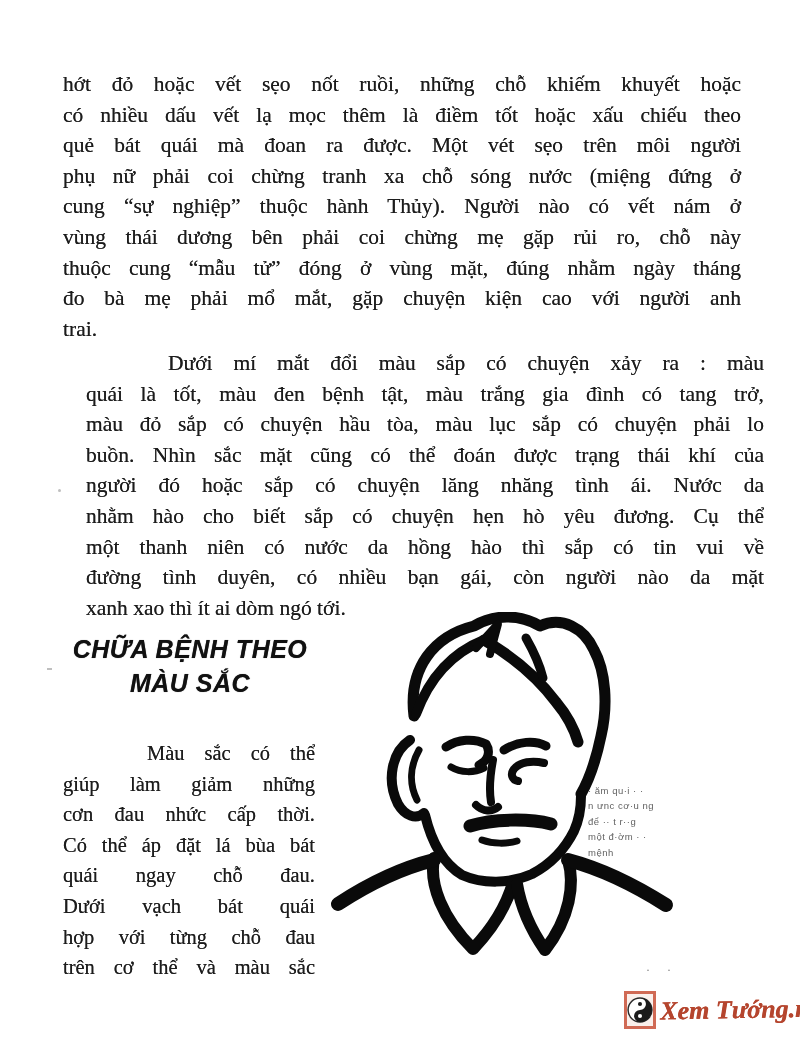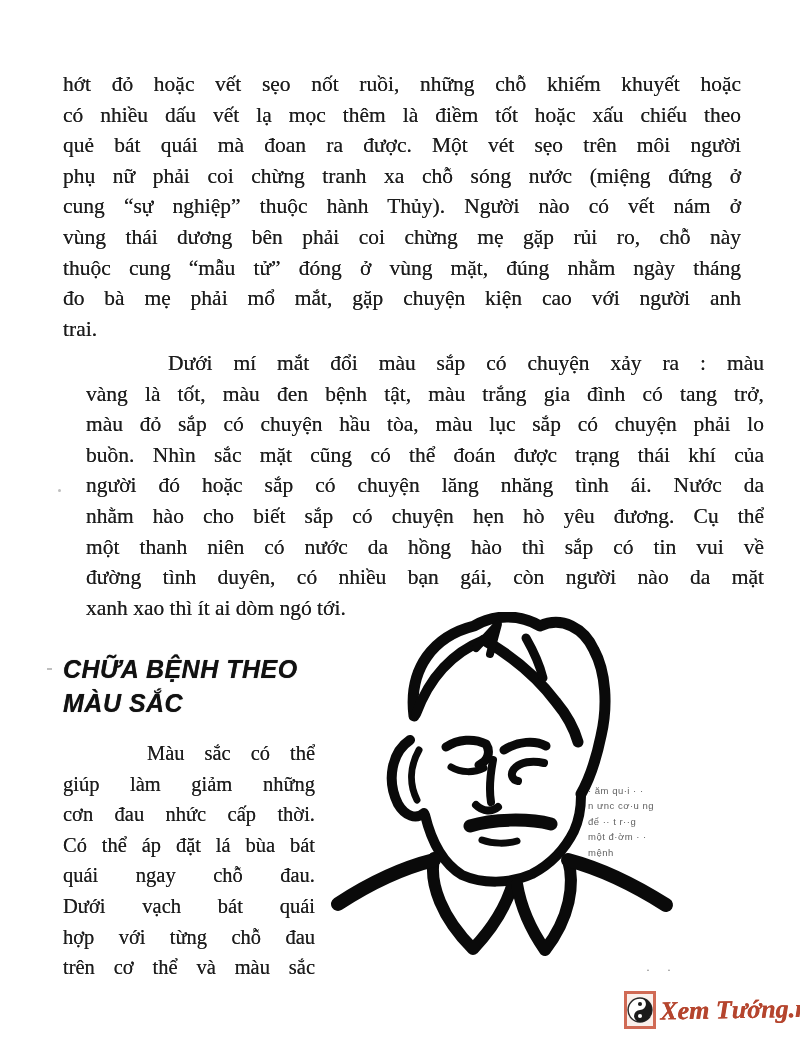--- a/index.html
+++ b/index.html
@@ -9,24 +9,24 @@
   }
   .para{position:absolute;}
   .p1{left:63px;top:53px;width:678px;font-size:21.5px;line-height:30.6px;margin-top:16px;}
   .p2{left:63px;top:348px;width:678px;font-size:21.5px;line-height:30.6px;margin-left:23px;}
   .jl{text-align:justify;text-align-last:justify;white-space:normal;
       text-shadow:0 0 .6px rgba(15,15,15,.75);}
   .ll{text-align:left;text-align-last:left;text-shadow:0 0 .6px rgba(15,15,15,.75);}
   .indent1{text-indent:82px;}
   .indent2{text-indent:84px;}
   .heading{
-    position:absolute;left:63px;top:632px;width:254px;text-align:left;
+    position:absolute;left:63px;top:632px;width:254px;text-align:center;
     font-family:"Liberation Sans","DejaVu Sans",sans-serif;
     font-weight:700;font-style:italic;font-size:25px;line-height:34px;
-    letter-spacing:.5px;color:#111;text-shadow:0 0 .7px rgba(0,0,0,.8);margin-top:20px;
+    letter-spacing:.5px;color:#111;text-shadow:0 0 .7px rgba(0,0,0,.8);
   }
   .col{position:absolute;left:63px;top:738px;width:252px;font-size:20.5px;line-height:30.6px;}
   .face{position:absolute;left:330px;top:612px;width:470px;height:360px;}
   .caption{
     position:absolute;left:588px;top:783px;width:106px;
     font-family:Liberation Sans, sans-serif;font-size:9.5px;line-height:15.4px;
     color:#454545;opacity:.85;filter:blur(.3px);letter-spacing:.5px;
   }
   .pagemark{
     position:absolute;left:646px;top:963px;font-size:12px;color:#5a5a5a;
@@ -58,21 +58,21 @@
     <div class="jl">phụ nữ phải coi chừng tranh xa chỗ sóng nước (miệng đứng ở</div>
     <div class="jl">cung “sự nghiệp” thuộc hành Thủy). Người nào có vết nám ở</div>
     <div class="jl">vùng thái dương bên phải coi chừng mẹ gặp rủi ro, chỗ này</div>
     <div class="jl">thuộc cung “mẫu tử” đóng ở vùng mặt, đúng nhằm ngày tháng</div>
     <div class="jl">đo bà mẹ phải mổ mắt, gặp chuyện kiện cao với người anh</div>
     <div class="ll">trai.</div>
   </div>
 
   <div class="para p2">
     <div class="jl indent1">Dưới mí mắt đổi màu sắp có chuyện xảy ra : màu</div>
-    <div class="jl">vàng là tốt, màu đen bệnh tật, màu trắng gia đình có tang trở,</div>
+    <div class="jl">quái là tốt, màu đen bệnh tật, màu trắng gia đình có tang trở,</div>
     <div class="jl">màu đỏ sắp có chuyện hầu tòa, màu lục sắp có chuyện phải lo</div>
     <div class="jl">buồn. Nhìn sắc mặt cũng có thể đoán được trạng thái khí của</div>
     <div class="jl">người đó hoặc sắp có chuyện lăng nhăng tình ái. Nước da</div>
     <div class="jl">nhằm hào cho biết sắp có chuyện hẹn hò yêu đương. Cụ thể</div>
     <div class="jl">một thanh niên có nước da hồng hào thì sắp có tin vui về</div>
     <div class="jl">đường tình duyên, có nhiều bạn gái, còn người nào da mặt</div>
     <div class="ll">xanh xao thì ít ai dòm ngó tới.</div>
   </div>
 
   <div class="heading">

